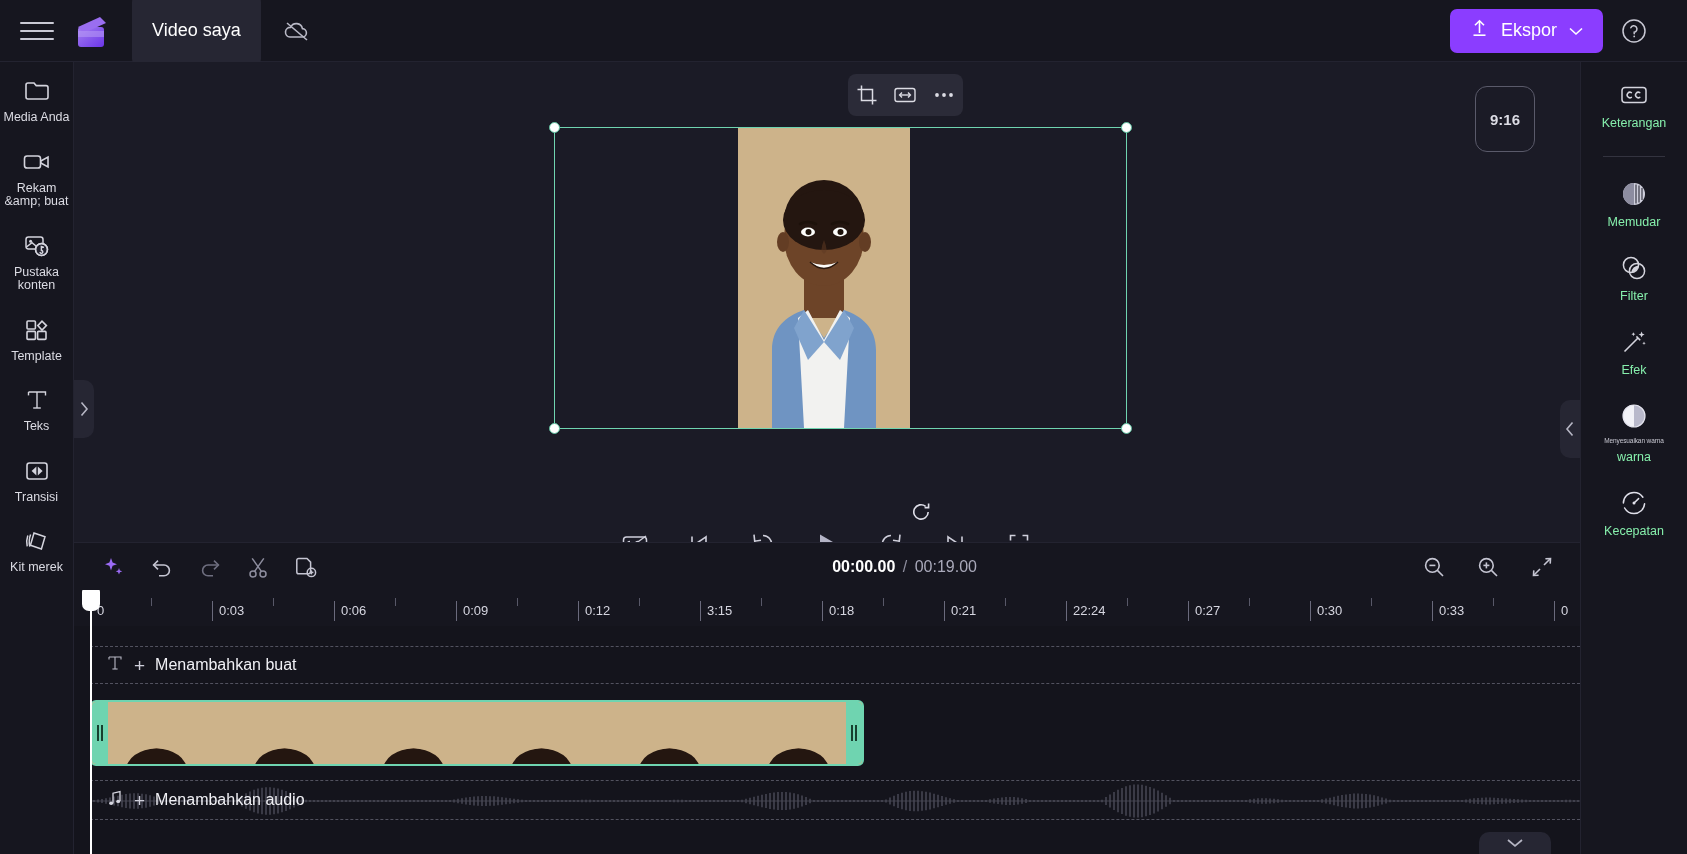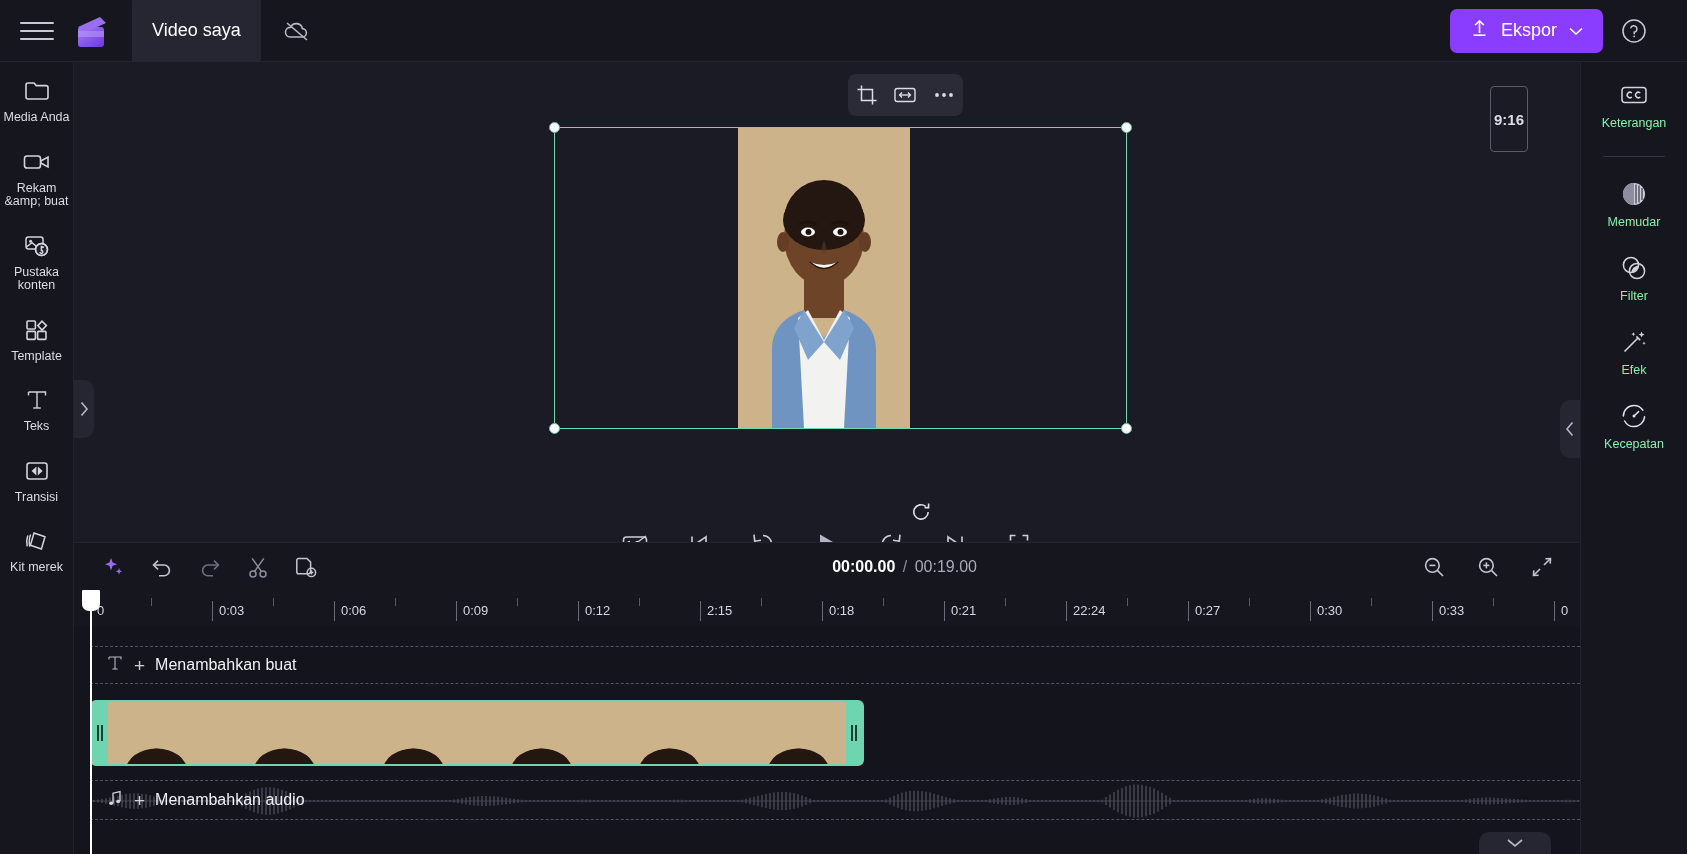--- a/index.html
+++ b/index.html
@@ -103,22 +103,22 @@
     border-radius: 50%; border: 1px solid #5bbd9c; z-index: 5;
   }
   .h-tl { left: -6px; top: -6px; } .h-tr { right: -6px; top: -6px; }
   .h-bl { left: -6px; bottom: -6px; } .h-br { right: -6px; bottom: -6px; }
 
   #rotate-handle {
     position: absolute; left: 835px; top: 438px; width: 24px; height: 24px;
     display:flex;align-items:center;justify-content:center; cursor:pointer;
   }
   #aspect-badge {
-    position: absolute; right: 52px; top: 24px; width: 38px; height: 66px;
-    border: 1px solid #5a5a6a; border-radius: 4px;
+    position: absolute; right: 45px; top: 24px; width: 60px; height: 66px;
+    border: 1px solid #5a5a6a; border-radius: 12px;
     display:flex;align-items:center;justify-content:center;
     font-size: 15px; color: #dcdce4; font-weight: 600;
   }
   #player-controls {
     position: absolute; left: 0; top: 465px; width: 1506px;
     display: flex; align-items: center; justify-content: center; gap: 30px;
   }
   .pc-btn { width:34px;height:34px;display:flex;align-items:center;justify-content:center;cursor:pointer; }
 
   
@@ -385,20 +385,31 @@
           <path d="M5.5 24.5 L19 11"></path>
           <path d="M17.4 9.4 L21.2 13.2"></path>
           <path d="M22.6 4.6 l.9 2.1 2.1 .9 -2.1 .9 -.9 2.1 -.9-2.1 -2.1-.9 2.1-.9 Z" fill="#d4d4dd" stroke="none"></path>
           <path d="M14.4 5.2 l.6 1.4 1.4 .6 -1.4 .6 -.6 1.4 -.6-1.4 -1.4-.6 1.4-.6 Z" fill="#d4d4dd" stroke="none"></path>
           <path d="M25 14.6 l.5 1.2 1.2 .5 -1.2 .5 -.5 1.2 -.5-1.2 -1.2-.5 1.2-.5 Z" fill="#d4d4dd" stroke="none"></path>
         </svg>
       </span>
       <span class="rl">Efek</span>
     </div>
 
+    <div class="rrail-item">
+      <span class="rrail-icon">
+        <svg width="30" height="30" viewBox="0 0 30 30">
+          <circle cx="15" cy="15" r="11" fill="#b9b9cb"></circle>
+          <path d="M15 4 a11 11 0 0 0 0 22 Z" fill="#f2f2f7"></path>
+          <circle cx="15" cy="15" r="11" fill="none" stroke="#e4e4ee" stroke-width="1.2"></circle>
+        </svg>
+      </span>
+      <span class="rl-small">Menyesuaikan warna</span>
+      <span class="rl">warna</span>
+    </div>
 
     <div class="rrail-item">
       <span class="rrail-icon">
         <svg width="30" height="30" viewBox="0 0 30 30" fill="none" stroke="#e0e0ea" stroke-width="1.5">
           <path d="M4.4 15 a10.6 10.6 0 1 1 21.2 0 a10.6 10.6 0 0 1-21.2 0" stroke-dasharray="27 7" stroke-linecap="round"></path>
           <path d="M15 15 L19.6 10.6" stroke-linecap="round"></path>
           <circle cx="15" cy="15" r="1.5" fill="#e0e0ea" stroke="none"></circle>
         </svg>
       </span>
       <span class="rl">Kecepatan</span>
@@ -629,21 +640,21 @@
         <div class="tick-major" style="left: 260px;"></div>
         <div class="tick-lbl" style="left: 267px;">0:06</div>
         <div class="tick-minor" style="left: 321px;"></div>
         <div class="tick-major" style="left: 382px;"></div>
         <div class="tick-lbl" style="left: 389px;">0:09</div>
         <div class="tick-minor" style="left: 443px;"></div>
         <div class="tick-major" style="left: 504px;"></div>
         <div class="tick-lbl" style="left: 511px;">0:12</div>
         <div class="tick-minor" style="left: 565px;"></div>
         <div class="tick-major" style="left: 626px;"></div>
-        <div class="tick-lbl" style="left: 633px;">2:15</div>
+        <div class="tick-lbl" style="left: 633px;">3:15</div>
         <div class="tick-minor" style="left: 687px;"></div>
         <div class="tick-major" style="left: 748px;"></div>
         <div class="tick-lbl" style="left: 755px;">0:18</div>
         <div class="tick-minor" style="left: 809px;"></div>
         <div class="tick-major" style="left: 870px;"></div>
         <div class="tick-lbl" style="left: 877px;">0:21</div>
         <div class="tick-minor" style="left: 931px;"></div>
         <div class="tick-major" style="left: 992px;"></div>
         <div class="tick-lbl" style="left: 999px;">22:24</div>
         <div class="tick-minor" style="left: 1053px;"></div>

